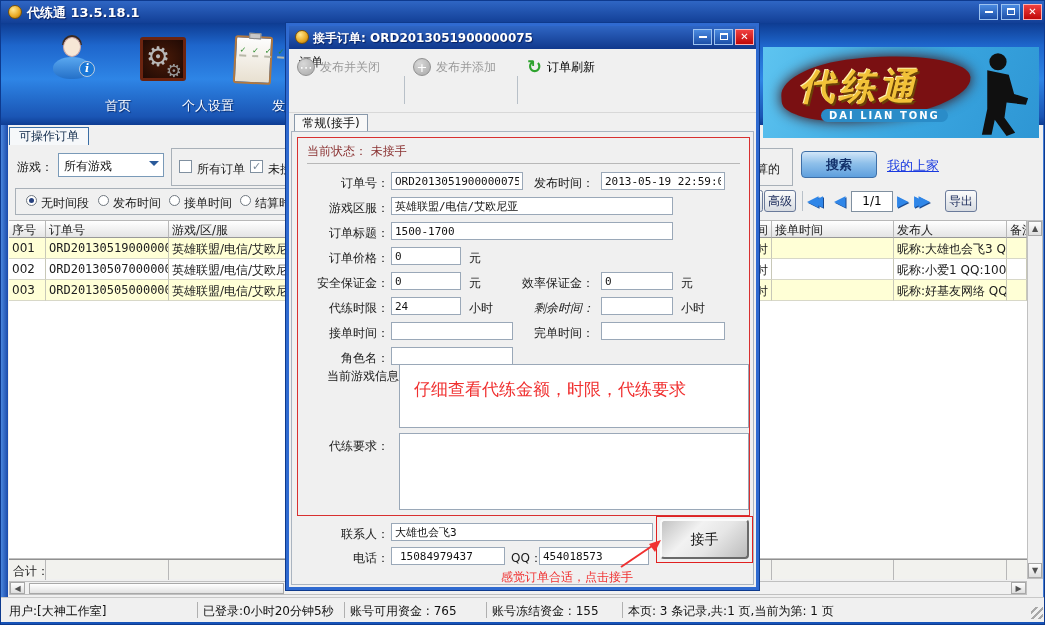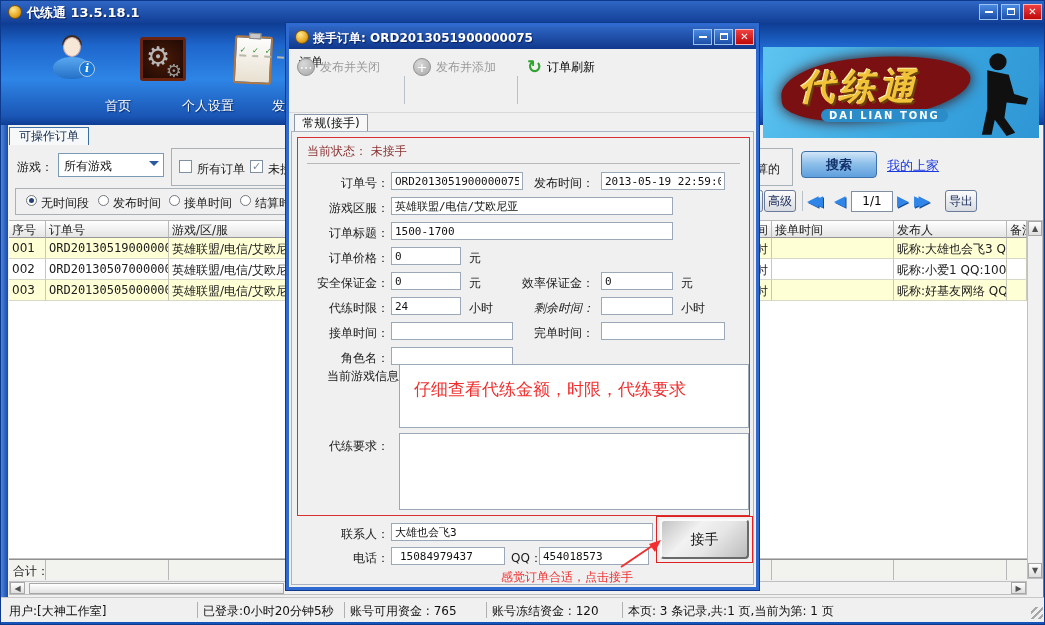--- a/index.html
+++ b/index.html
@@ -273,21 +273,21 @@
     <div class="sbtn" style="left:1001px; top:0; width:15px; height:12px; line-height:11px;">▶</div>
   </div>
 
   <div class="statusbar">
     <span class="it" style="left:8px;">用户:[大神工作室]</span>
     <span class="sep" style="left:196px;"></span>
     <span class="it" style="left:202px;">已登录:0小时20分钟5秒</span>
     <span class="sep" style="left:343px;"></span>
     <span class="it" style="left:349px;">账号可用资金 : 765</span>
     <span class="sep" style="left:485px;"></span>
-    <span class="it" style="left:491px;">账号冻结资金 : 120</span>
+    <span class="it" style="left:491px;">账号冻结资金 : 155</span>
     <span class="sep" style="left:621px;"></span>
     <span class="it" style="left:627px;">本页: 3 条记录,共:1 页,当前为第: 1 页</span>
     <span class="grip"></span>
   </div>
 
   <div class="dlg">
     <div class="dtitle">
       <span class="appicon"></span>
       <span class="t">接手订单: ORD2013051900000075</span>
       <span class="wbtn" style="right:44px; top:3px;"><span class="glyph-min"></span></span>

